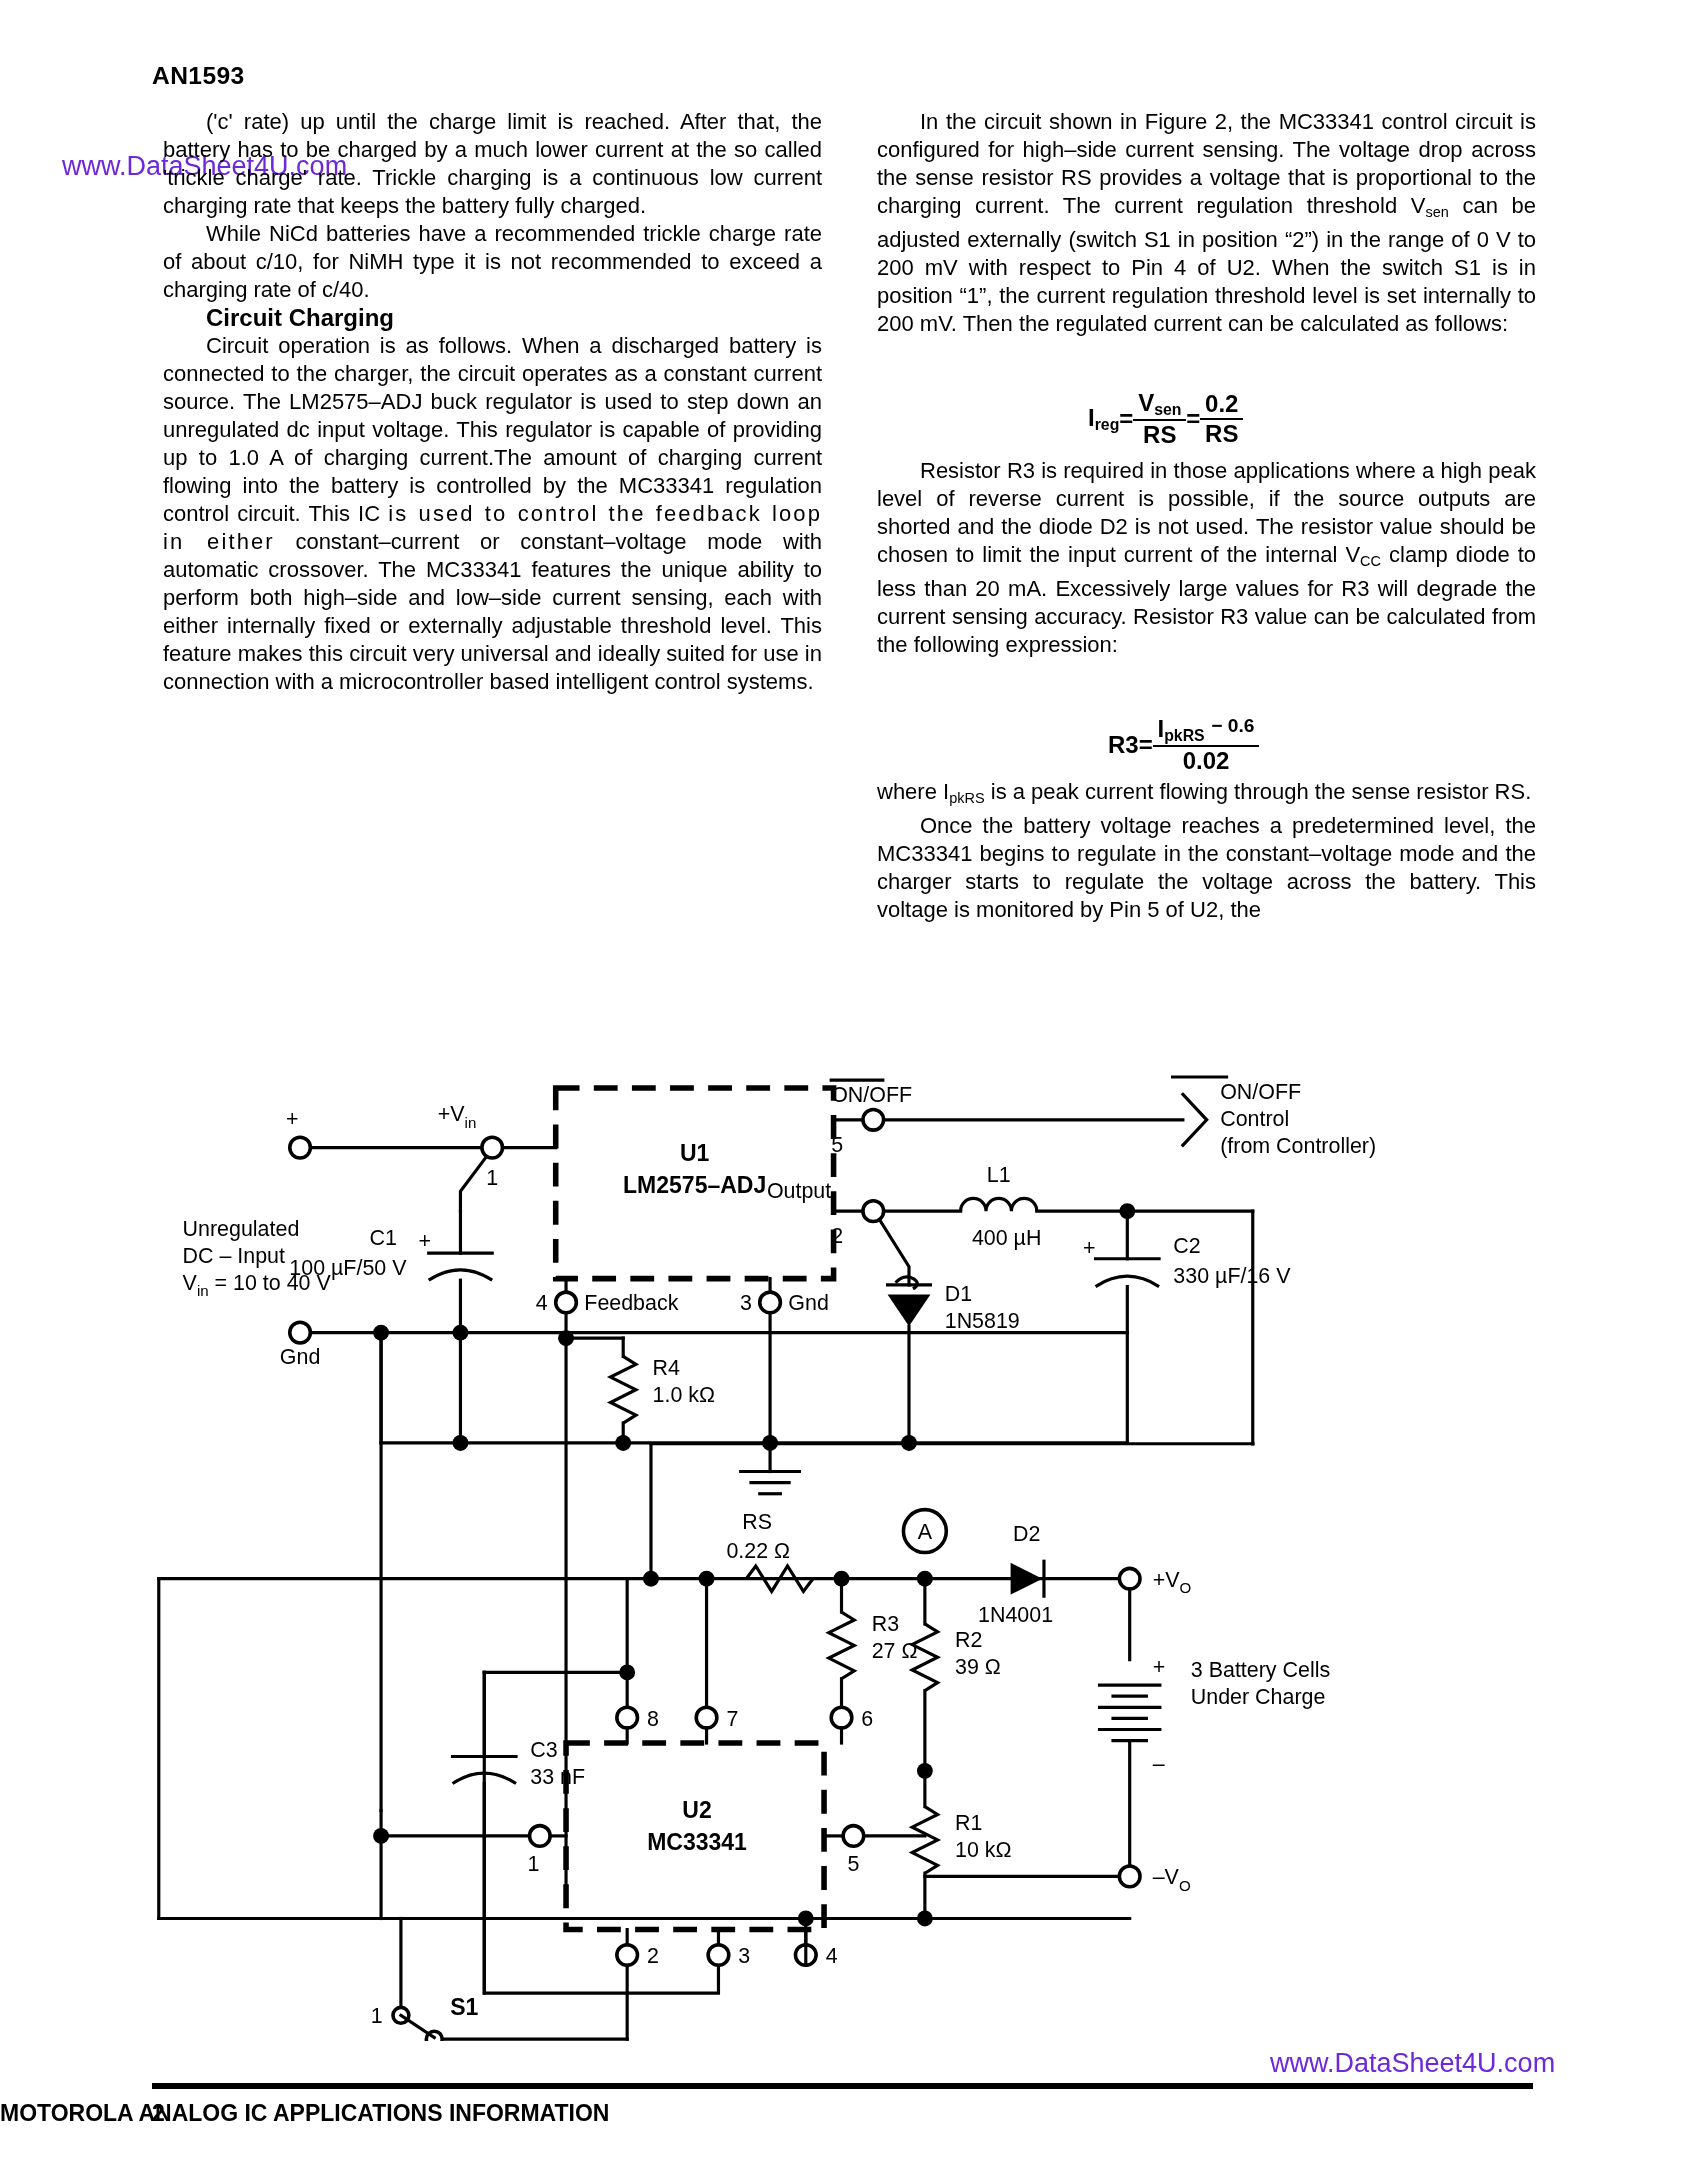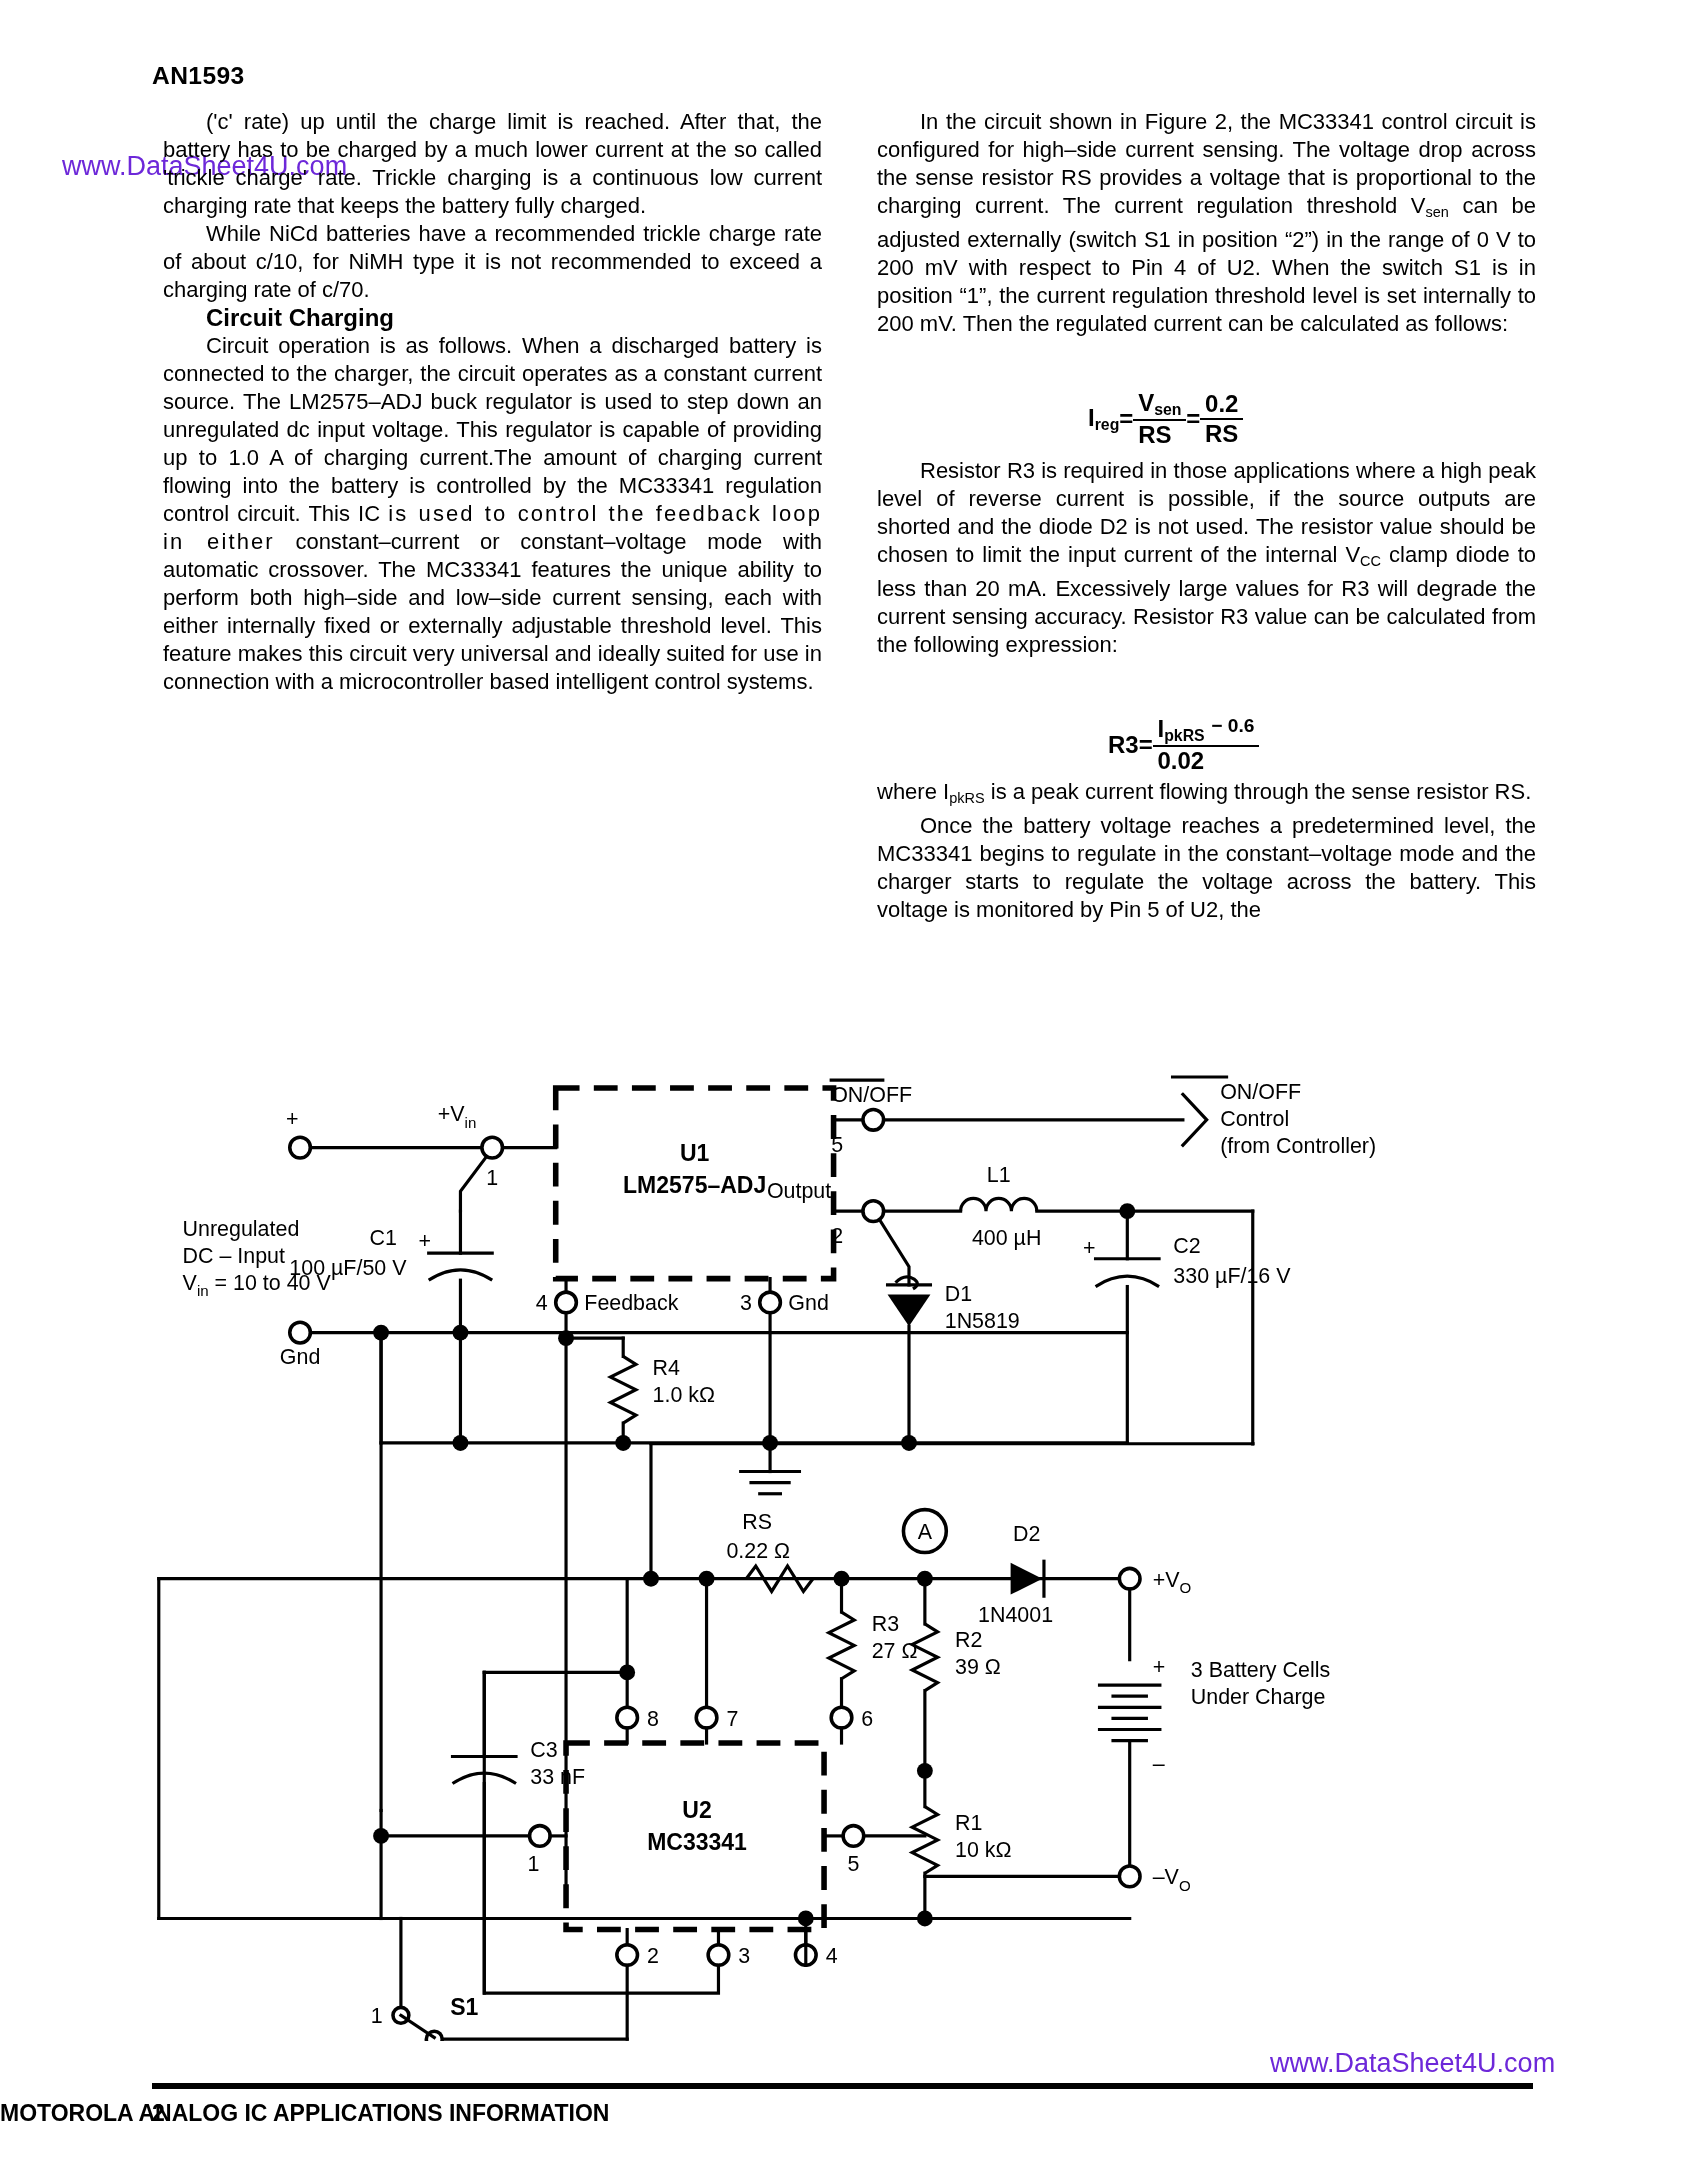--- a/index.html
+++ b/index.html
@@ -21,21 +21,21 @@
   #col-right{left:877px;top:108px;}
   .col p{margin:0 0 0 0;text-indent:43px;}
   .col p.noind{text-indent:0;}
   .sec-head{font-size:24px;font-weight:bold;margin:24px 0 11px 0;text-indent:0;}
   .widetrack{letter-spacing:2.1px;}
   sub{font-size:.66em;vertical-align:-.28em;}
   sup{font-size:.66em;vertical-align:.42em;}
 
   
   .formula{position:absolute;font-size:24px;}
-  .frac{display:inline-block;vertical-align:middle;}
+  .frac{display:inline-block;vertical-align:middle;text-align:center;}
   .frac .num{display:block;padding:0 4.8px;}
   .frac .den{display:block;border-top:2px solid #000;padding:0 4.8px;}
   .eqrow{display:flex;align-items:center;font-weight:bold;}
 
   
   #figure-caption{
     position:absolute;left:0;top:1015px;width:1687px;text-align:center;
     font-size:22px;font-weight:bold;line-height:29px;
   }
   #schematic{position:absolute;left:0;top:1064px;width:1687px;height:977px;}
@@ -55,21 +55,21 @@
 
 <div class="page">
 
   <div class="wm" id="wm-1">www.DataSheet4U.com</div>
   <div class="wm" id="wm-3">www.DataSheet4U.com</div>
 
   <div id="doc-id">AN1593</div>
 
   <div class="col" id="col-left">
     <p>('c' rate) up until the charge limit is reached. After that, the battery has to be charged by a much lower current at the so called 'trickle charge' rate. Trickle charging is a continuous low current charging rate that keeps the battery fully charged.</p>
-    <p>While NiCd batteries have a recommended trickle charge rate of about c/10, for NiMH type it is not recommended to exceed a charging rate of c/70.</p>
+    <p>While NiCd batteries have a recommended trickle charge rate of about c/10, for NiMH type it is not recommended to exceed a charging rate of c/40.</p>
     <p class="sec-head">Circuit Charging</p>
     <p><span>Circuit operation is as follows. When a discharged battery is connected to the charger, the circuit operates as a constant current source. The LM2575–ADJ buck regulator is used to step down an unregulated dc input voltage. This regulator is capable of providing up to 1.0 A of charging current.The amount of charging current flowing into the battery is controlled by the MC33341 regulation control circuit. This IC </span><span class="widetrack">is used to control the feedback loop in either</span><span> constant–current or constant–voltage mode with automatic crossover. The MC33341 features the unique ability to perform both high–side and low–side current sensing, each with either internally fixed or externally adjustable threshold level. This feature makes this circuit very universal and ideally suited for use in connection with a microcontroller based intelligent control systems.</span></p>
   </div>
 
   <div class="col" id="col-right">
     <p><span>In the circuit shown in Figure 2, the MC33341 control circuit is configured for high–side current sensing. The voltage drop across the sense resistor RS provides a voltage that is proportional to the charging current. The current regulation threshold V</span><sub>sen</sub><span> can be adjusted externally (switch S1 in position “2”) in the range of 0 V to 200 mV with respect to Pin 4 of U2. When the switch S1 is in position “1”, the current regulation threshold level is set internally to 200 mV. Then the regulated current can be calculated as follows:</span></p>
     <div style="height:119px"></div>
     <p><span>Resistor R3 is required in those applications where a high peak level of reverse current is possible, if the source outputs are shorted and the diode D2 is not used. The resistor value should be chosen to limit the input current of the internal V</span><sub>CC</sub><span> clamp diode to less than 20 mA. Excessively large values for R3 will degrade the current sensing accuracy. Resistor R3 value can be calculated from the following expression:</span></p>
     <div style="height:119px"></div>
     <p class="noind"><span>where I</span><sub>pkRS</sub><span> is a peak current flowing through the sense resistor RS.</span></p>

